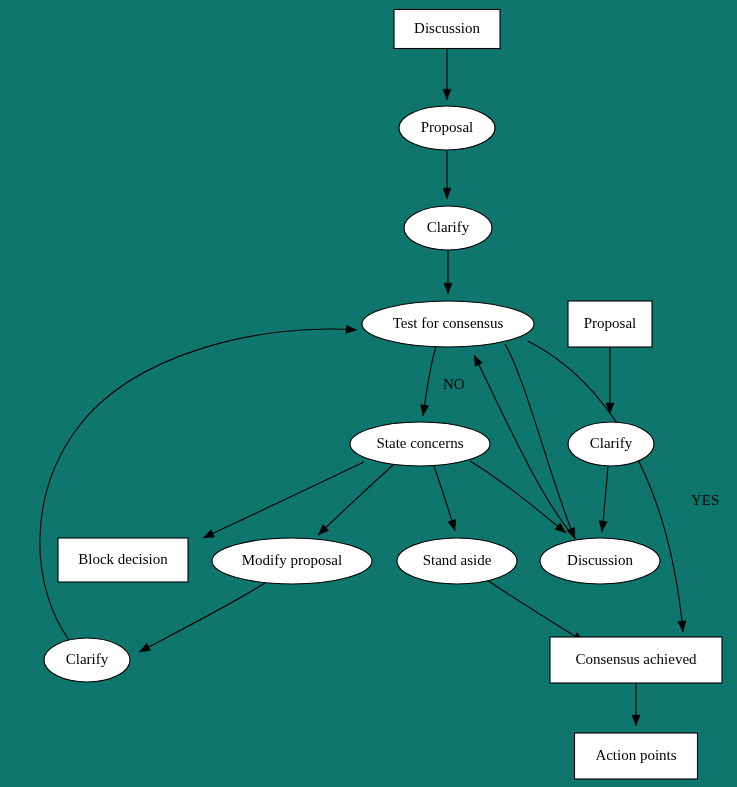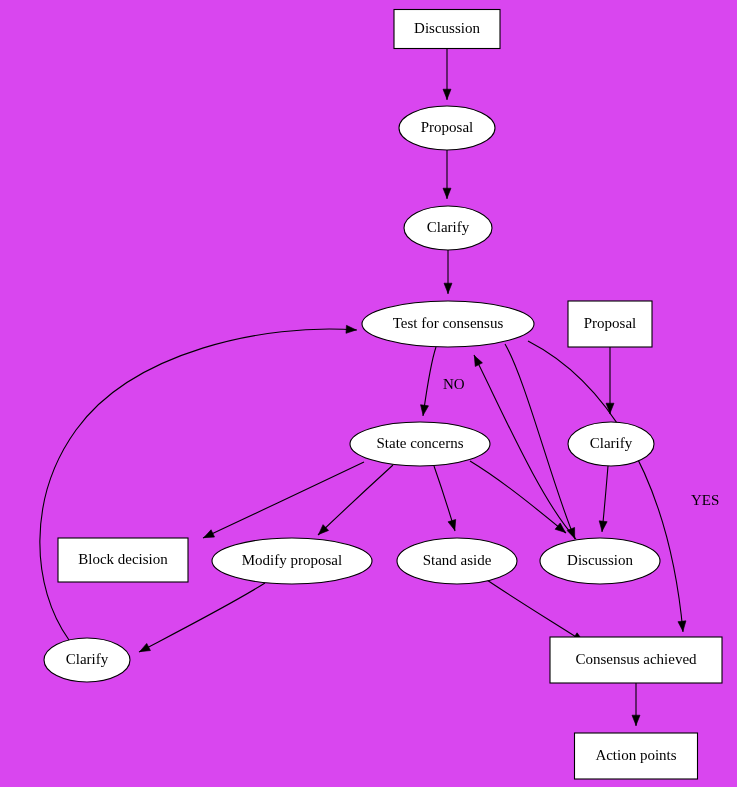--- a/index.html
+++ b/index.html
@@ -1,21 +1,21 @@
 <!DOCTYPE html>
 <html><head>
 <meta charset="utf-8">
 <title>Consensus Decision Flowchart</title>
 <style>
   html,body{margin:0;padding:0;background:#ffffff;}
   body{
     font-family:"Liberation Serif","DejaVu Serif",serif;
     width:737px;height:787px;overflow:hidden;
   }
-  #canvas{position:relative;width:737px;height:787px;background:#d946ef;}
+  #canvas{position:relative;width:737px;height:787px;background:#0f766e;}
   svg#graph{position:absolute;left:0;top:0;width:737px;height:787px;}
   .nodeshape{fill:#ffffff;stroke:#000000;stroke-width:1.1;}
   .edge{fill:none;stroke:#000000;stroke-width:1.1;}
   .arrowhead{fill:#000000;stroke:#000000;stroke-width:0.6;}
   text.nodelabel{
     font-family:"Liberation Serif","DejaVu Serif",serif;
     font-size:15px;fill:#000000;text-anchor:middle;
     dominant-baseline:middle;
   }
   text.edgelabel{

